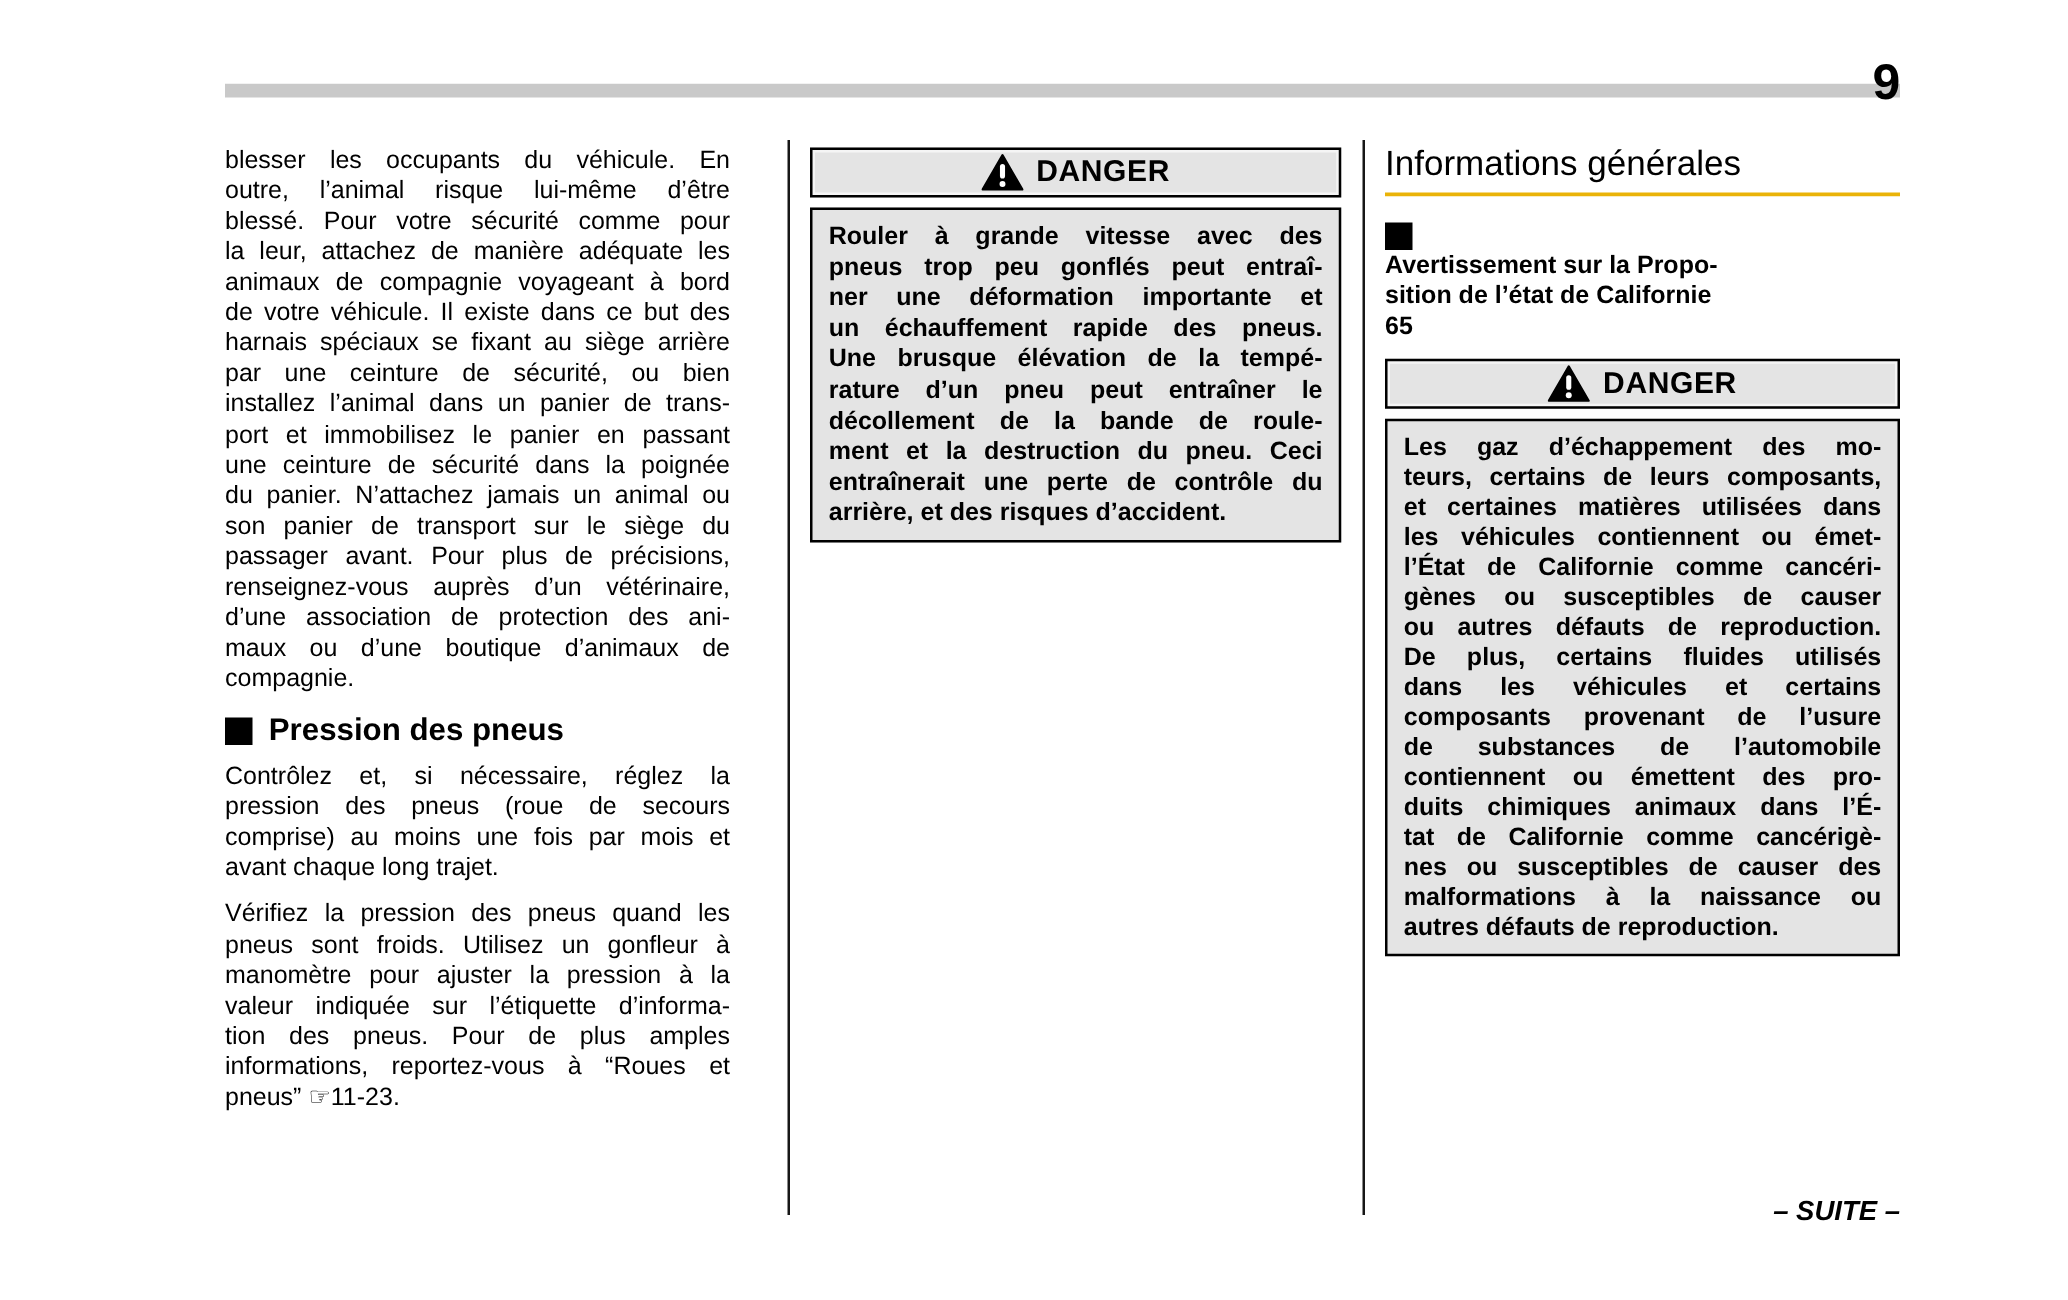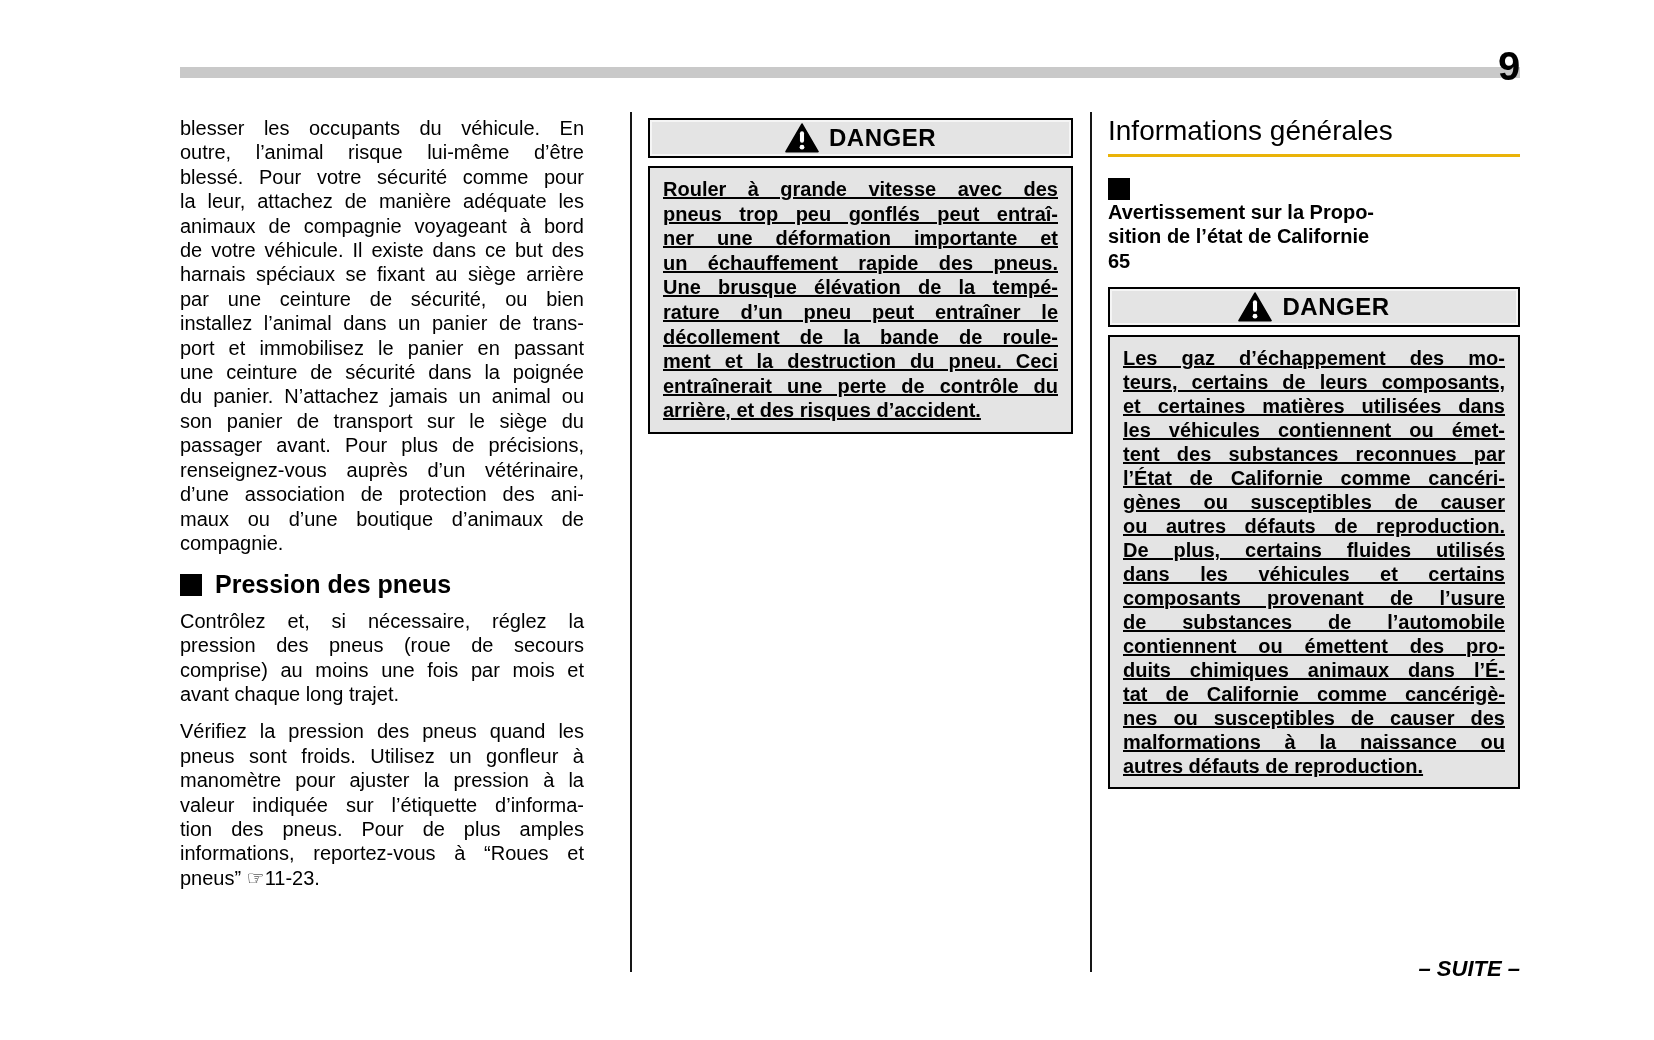--- a/index.html
+++ b/index.html
@@ -38,21 +38,21 @@
   .sq{flex:0 0 auto;width:22px;height:22px;background:#000;margin-top:4px;margin-right:13px;}
   .sect-head .ht{font-size:25px;font-weight:bold;line-height:28.5px;}
 
   
   .danger-head{height:36px;border:2px solid var(--box-border);background:var(--box-fill);
     display:flex;align-items:center;justify-content:center;box-shadow:inset 0 0 0 2px #f5f5f5;}
   .danger-label{font-size:24px;font-weight:bold;letter-spacing:0.5px;margin-left:10px;}
   .warn-icon{width:34px;height:30px;display:block;}
   .danger-body{margin-top:8px;border:2px solid var(--box-border);background:var(--box-fill);
     padding:9px 13px;}
-  .danger-body .tline{font-weight:bold;line-height:24.6px;text-decoration:underline;}
+  .danger-body .tline{font-weight:bold;line-height:24.6px;}
 
   
   .col-title{font-size:28px;font-weight:normal;line-height:33px;padding-bottom:7px;
     border-bottom:3px solid #eab308;}
   .col-right .sect-head{margin-top:17px;margin-bottom:14px;flex-direction:column;}
   .col-right .danger-body .tline{line-height:24px;}
 
   
   .suite{position:absolute;top:956px;left:1320px;width:200px;text-align:right;
     font-size:22px;font-weight:bold;font-style:italic;}
@@ -153,21 +153,20 @@
         <rect x="44" y="24" width="12" height="34" rx="6" fill="#fff"></rect>
         <circle cx="50" cy="71" r="7" fill="#fff"></circle>
       </svg>
       <span class="danger-label">DANGER</span>
     </div>
     <div class="danger-body jpara">
         <div class="tline">Les gaz d’échappement des mo-</div>
         <div class="tline">teurs, certains de leurs composants,</div>
         <div class="tline">et certaines matières utilisées dans</div>
         <div class="tline">les véhicules contiennent ou émet-</div>
-        <div class="tline">tent des substances reconnues par</div>
         <div class="tline">l’État de Californie comme cancéri-</div>
         <div class="tline">gènes ou susceptibles de causer</div>
         <div class="tline">ou autres défauts de reproduction.</div>
         <div class="tline">De plus, certains fluides utilisés</div>
         <div class="tline">dans les véhicules et certains</div>
         <div class="tline">composants provenant de l’usure</div>
         <div class="tline">de substances de l’automobile</div>
         <div class="tline">contiennent ou émettent des pro-</div>
         <div class="tline">duits chimiques animaux dans l’É-</div>
         <div class="tline">tat de Californie comme cancérigè-</div>

